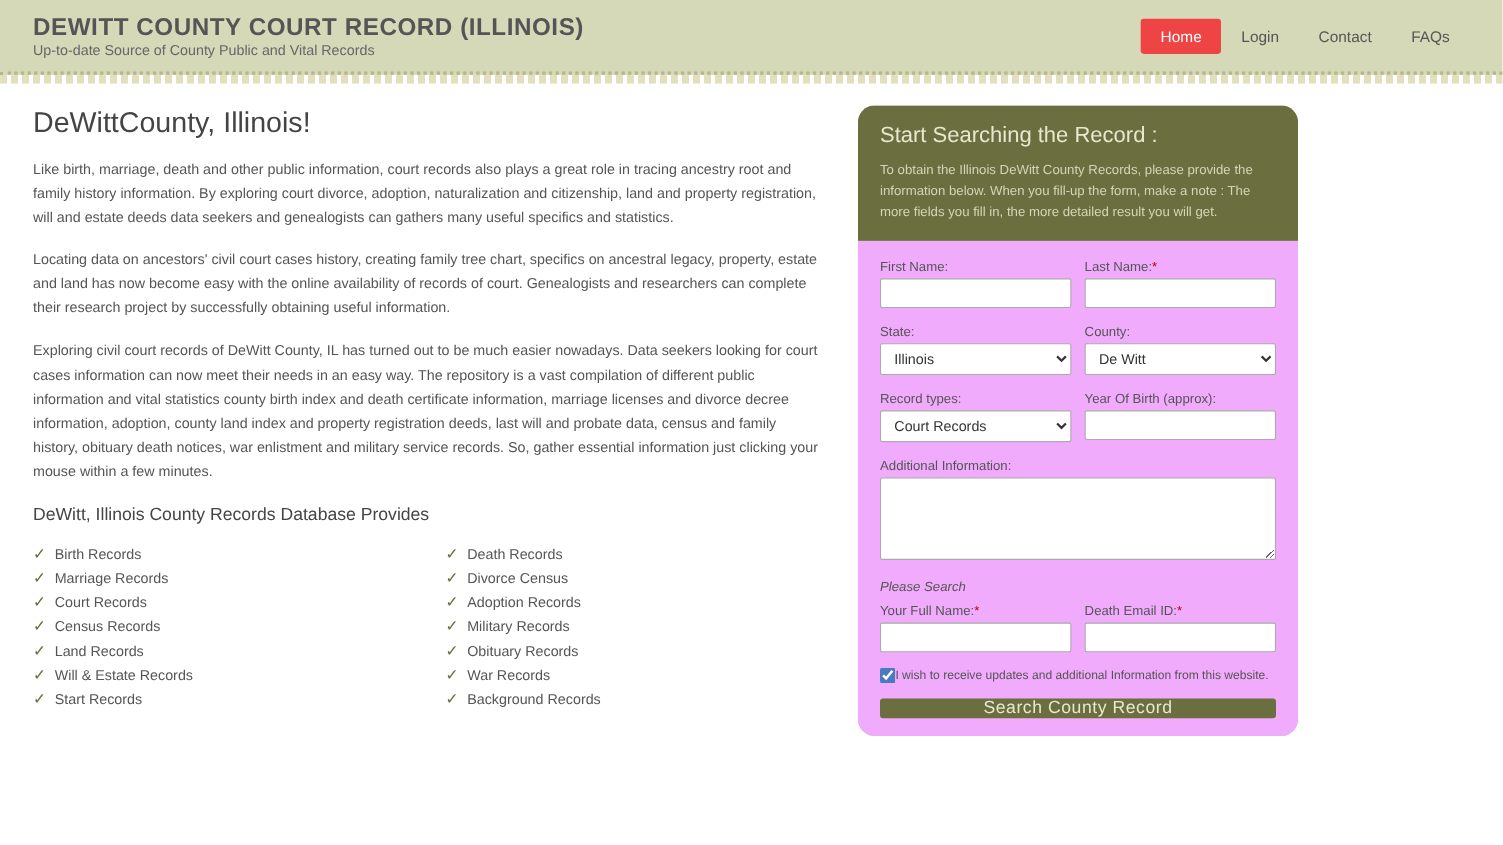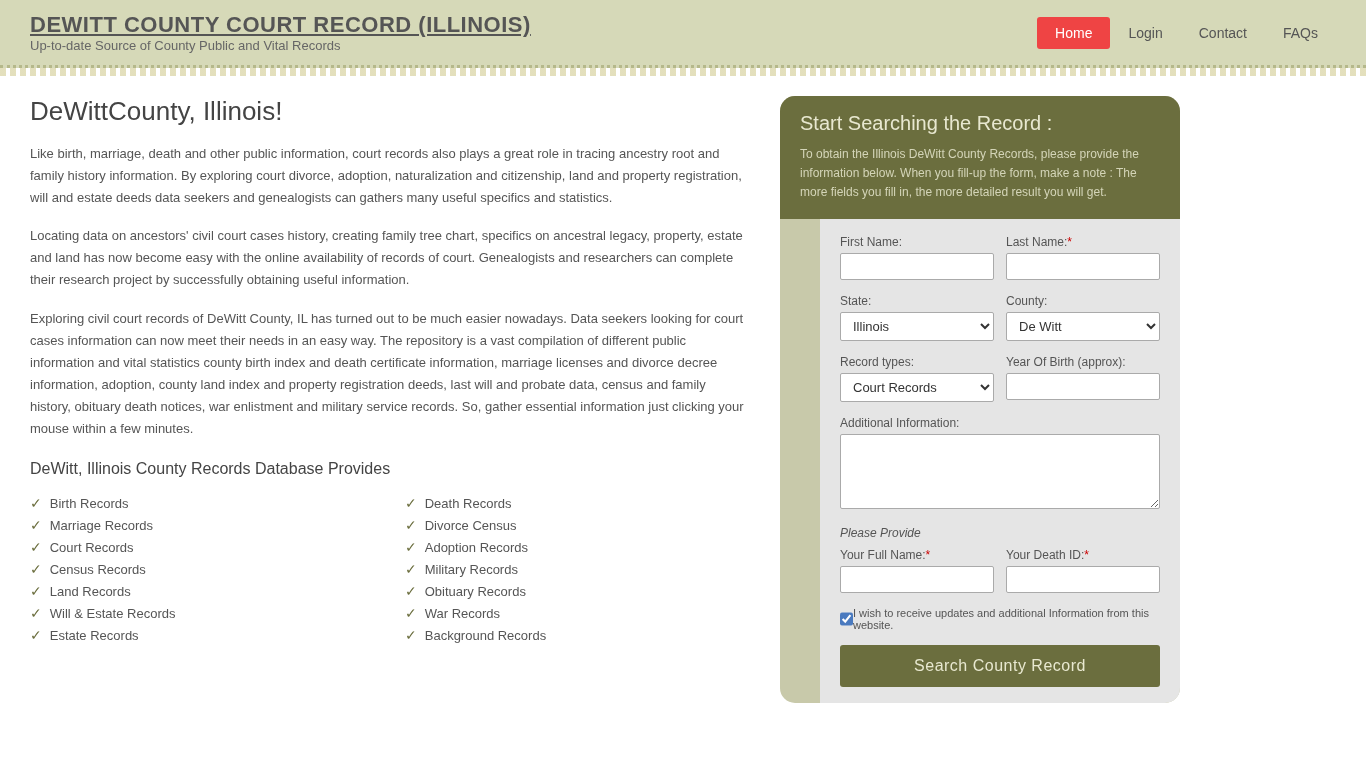--- a/index.html
+++ b/index.html
@@ -12,21 +12,20 @@
       display: flex;
       align-items: center;
       justify-content: space-between;
       border-bottom: 3px dotted #b5b88a;
     }
     .header-left .site-title {
       font-size: 22px;
       font-weight: bold;
       color: #555;
       letter-spacing: 0.5px;
-      text-decoration: underline;
     }
     .header-left .site-subtitle {
       font-size: 13px;
       color: #666;
     }
     .header-nav {
       display: flex;
       gap: 0;
       align-items: center;
     }
@@ -133,22 +132,21 @@
     }
 
     .form-header p {
       font-size: 12px;
       line-height: 1.6;
       color: #d4d5b8;
     }
 
     .form-body {
       padding: 16px 20px;
-      background: #e5e5e5;
-      margin-left: 40px;
+      background: #f0abfc;
     }
 
     .form-row {
       display: flex;
       gap: 12px;
       margin-bottom: 14px;
     }
 
     .form-group {
       flex: 1;
@@ -207,21 +205,20 @@
       height: 14px;
     }
 
     .checkbox-row label {
       font-size: 11px;
       color: #555;
     }
 
     .search-button {
       width: 100%;
-      padding: 12px;
       background: #6b6e3e;
       color: #e8e8d0;
       border: none;
       border-radius: 3px;
       font-size: 16px;
       cursor: pointer;
       letter-spacing: 0.5px;
     }
   </style>
 </head>
@@ -275,21 +272,21 @@
           <div class="record-item">
             <span class="check-icon">✓</span>
             <span>Land Records</span>
           </div>
           <div class="record-item">
             <span class="check-icon">✓</span>
             <span>Will &amp; Estate Records</span>
           </div>
           <div class="record-item">
             <span class="check-icon">✓</span>
-            <span>Estate Records</span>
+            <span>Start Records</span>
           </div>
         </div>
 
       <div id="records-right">
           <div class="record-item">
             <span class="check-icon">✓</span>
             <span>Death Records</span>
           </div>
           <div class="record-item">
             <span class="check-icon">✓</span>
@@ -383,33 +380,33 @@
           </div>
         </div>
 
         
         <div class="form-group" style="margin-bottom:14px;">
           <label>Additional Information:</label>
           <textarea style=""></textarea>
         </div>
 
         
-        <div class="please-provide">Please Provide</div>
+        <div class="please-provide">Please Search</div>
 
         
         <div class="form-row">
           <div class="form-group">
             <label>
               <span>Your Full Name:</span><span class="required">*</span>
             </label>
             <input type="text" style="">
           </div>
           <div class="form-group">
             <label>
-              <span>Your Death ID:</span><span class="required">*</span>
+              <span>Death Email ID:</span><span class="required">*</span>
             </label>
             <input type="text" style="">
           </div>
         </div>
 
         
         <div class="checkbox-row">
           <input type="checkbox" checked="" id="newsletter-cb" style="">
           <label for="newsletter-cb">I wish to receive updates and additional Information from this website.</label>
         </div>

